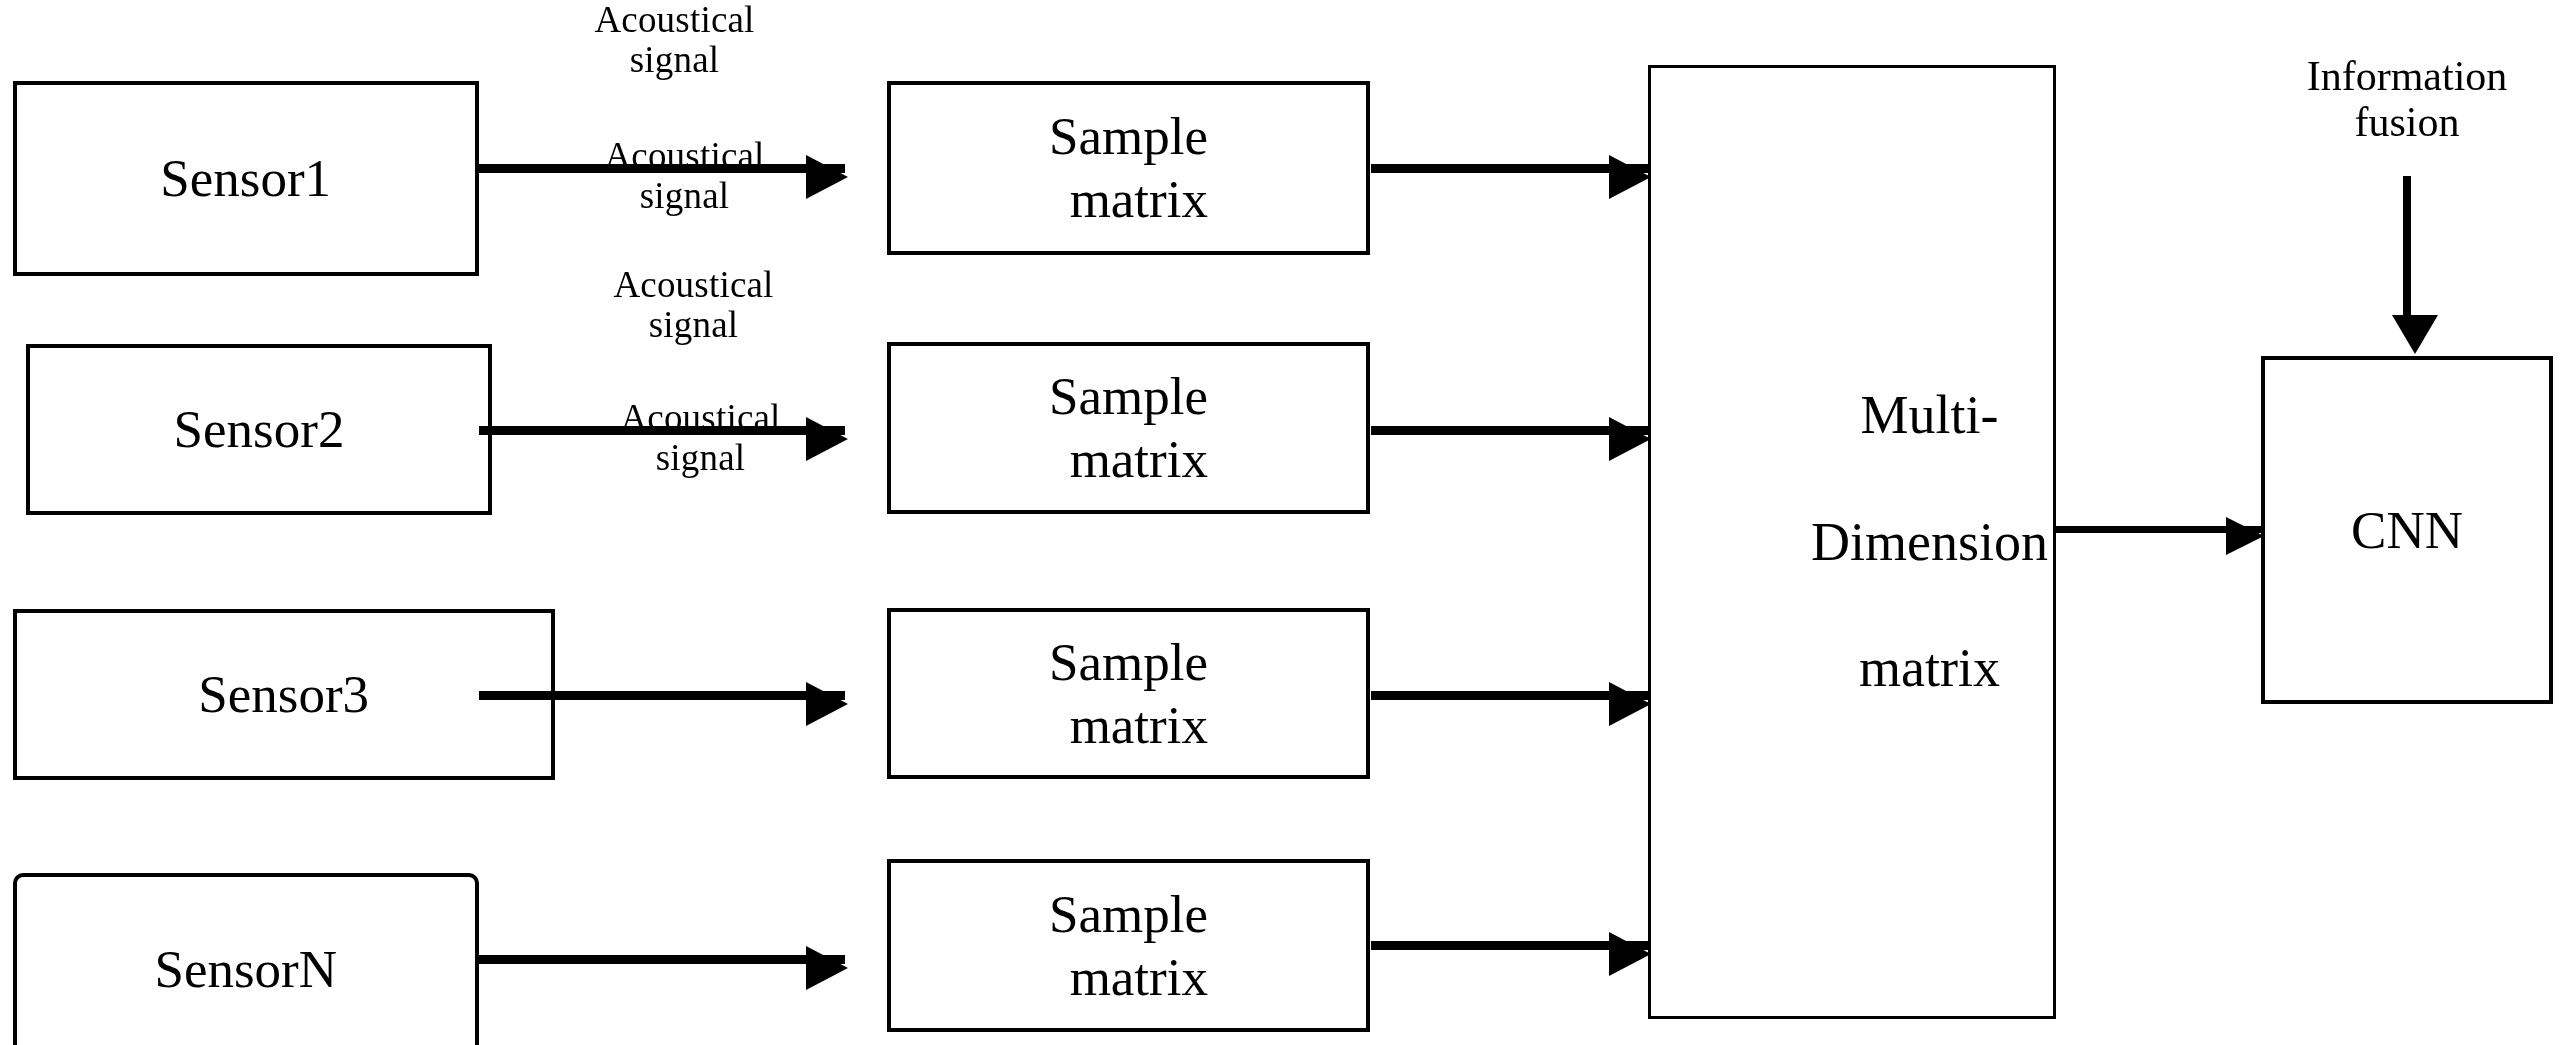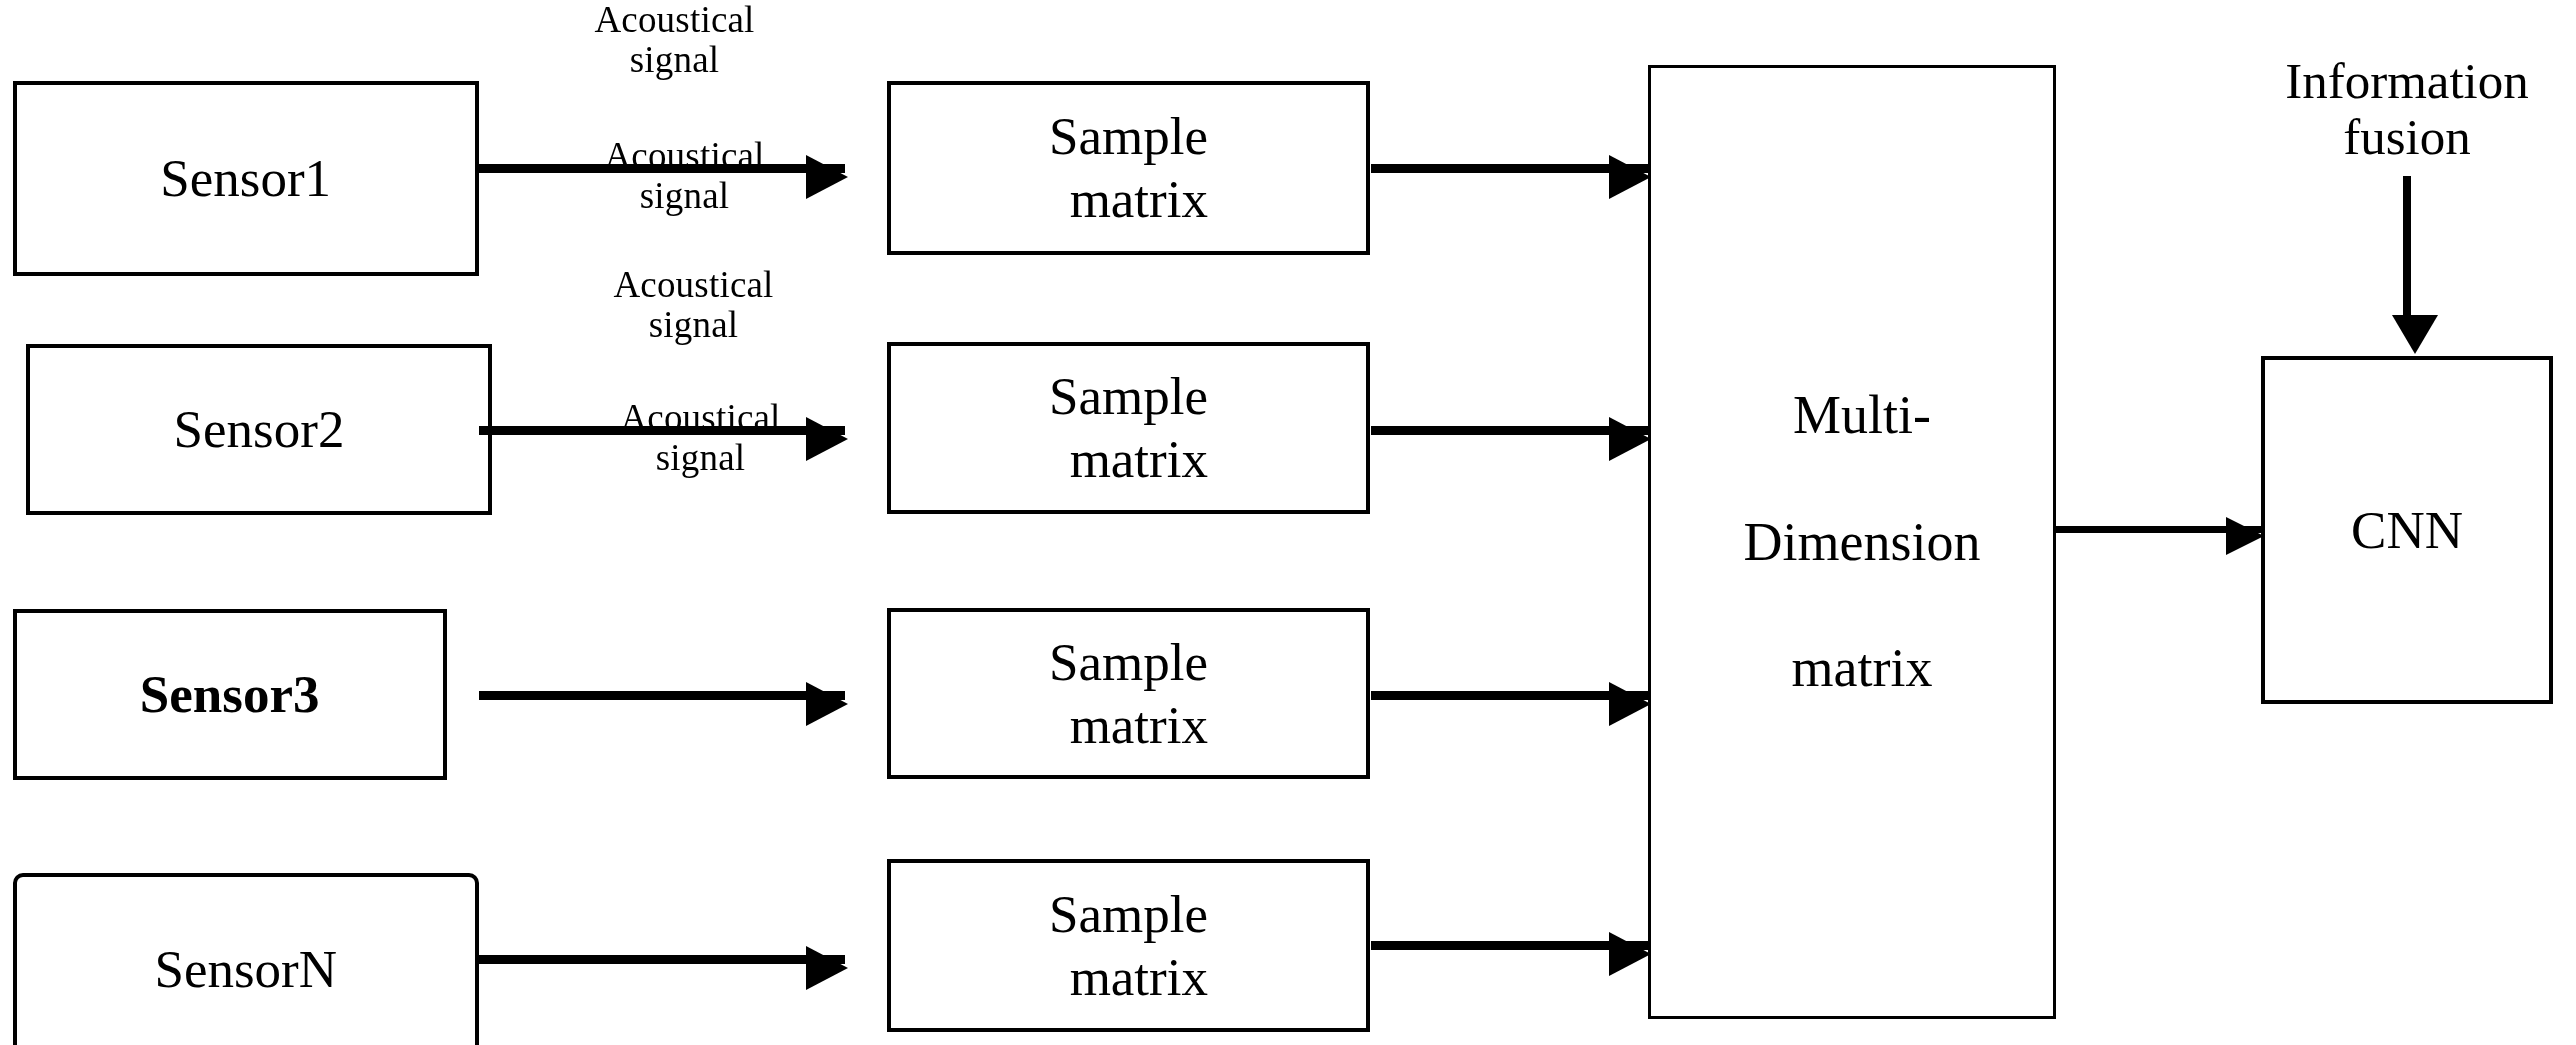--- a/index.html
+++ b/index.html
@@ -39,21 +39,21 @@
   
   .sensor-box { font-size: 53px; }
   
   .sample-box { font-size: 53px; text-align: right; }
 
   
   .bigmatrix-box {
     border-width: 3.4px;
     font-size: 54px;
     align-items: center;
-    justify-content: center;
+    justify-content: flex-end;
     padding-left: 20px;
   }
   .bigmatrix-box .node-label { line-height: 2.35; }
 
   
   .cnn-box { font-size: 53px; }
 
   
   .arrow-h {
     position: absolute;
@@ -100,39 +100,39 @@
   .edge-label {
     position: absolute;
     font-size: 37px;
     line-height: 1.08;
     text-align: center;
     white-space: pre-line;
     letter-spacing: 0.2px;
   }
   .fusion-label {
     position: absolute;
-    font-size: 51px;
+    font-size: 42px;
     line-height: 1.10;
     text-align: center;
     white-space: pre-line;
     font-family: Liberation Serif, serif;
   }
 </style>
 </head>
 <body>
 
 <div id="stage">
 
   <div class="node sensor-box" style="left:12.7px;  top:81px;   width:466px; height:195px;">
     <span class="node-label">Sensor1</span>
   </div>
   <div class="node sensor-box" style="left:26px;  top:344px;  width:466px; height:171px;">
     <span class="node-label">Sensor2</span>
   </div>
-  <div class="node sensor-box" style="left:12.7px;  top:609px;  width:434px; height:171px;font-weight:bold;">
+  <div class="node sensor-box" style="left:12.7px;  top:609px;  width:542px; height:171px;">
     <span class="node-label">Sensor3</span>
   </div>
   <div class="node sensor-box" style="left:12.7px;  top:873px; width:466px; height:193px;border-radius:10px;">
     <span class="node-label">SensorN</span>
   </div>
 
   <div class="arrow-h" style="left:479px; top:164px;  width:366px;"></div>
   <div class="arrow-h" style="left:479px; top:426px;  width:366px;"></div>
   <div class="arrow-h" style="left:479px; top:691px;  width:366px;"></div>
   <div class="arrow-h" style="left:479px; top:955px; width:366px;"></div>

